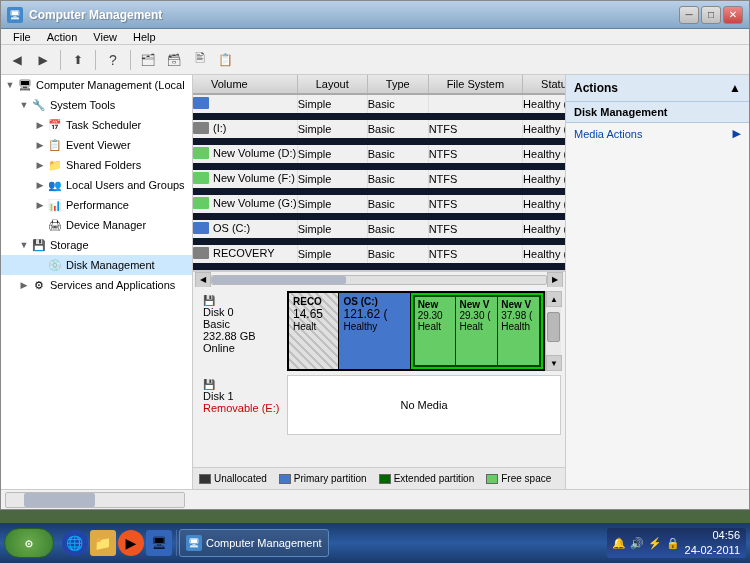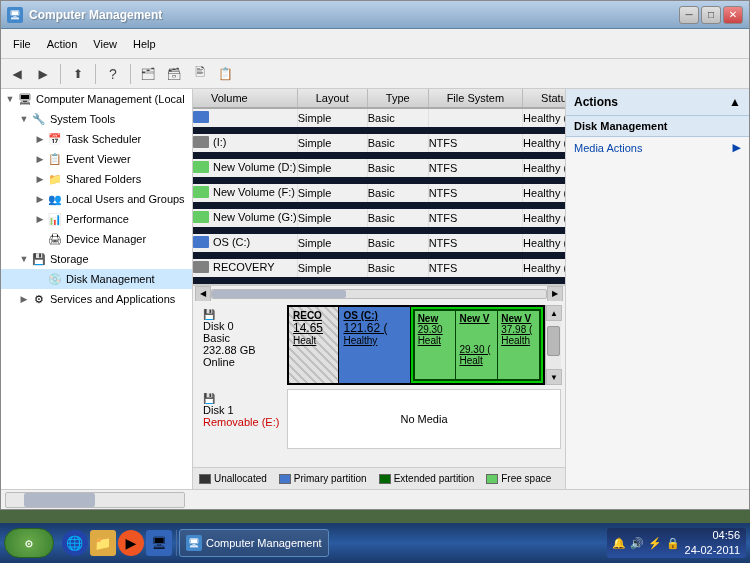--- a/index.html
+++ b/index.html
@@ -65,21 +65,21 @@
       justify-content: center;
       font-size: 10px;
       cursor: pointer;
       background: linear-gradient(to bottom, #e0e0e0, #c0c0c0);
       color: #333;
     }
     .tb-btn.close { background: linear-gradient(to bottom, #e88, #c44); color: white; }
 
     
     .menu-bar {
-      height: 30px;
+      height: 16px;
       background: #f0f0f0;
       display: flex;
       align-items: center;
       padding: 0 4px;
       border-bottom: 1px solid #ccc;
       flex-shrink: 0;
     }
     .menu-item {
       padding: 2px 8px;
       cursor: pointer;
@@ -300,21 +300,20 @@
     }
     .disk-label .disk-name { font-weight: normal; font-size: 11px; }
     .disk-label .disk-type { color: #000; }
     .disk-label .disk-size { color: #000; }
     .disk-label .disk-status { color: #000; }
     .disk-partitions {
       display: flex;
       flex: 1;
       border: 2px solid #000;
       overflow: hidden;
-      text-decoration: underline;
     }
     .partition {
       display: flex;
       flex-direction: column;
       justify-content: flex-start;
       padding: 3px 4px;
       font-size: 10px;
       border-right: 1px solid #000;
       overflow: hidden;
       min-width: 20px;
@@ -708,21 +707,21 @@
                 <div style="flex:6;background:#004400;border:2px solid #00cc00;display:flex;padding:2px;">
 
                   <div style="flex:1;background:#66cc66;color:#000;padding:2px 3px;border-right:1px solid #004400;">
                     <div style="font-weight:bold;font-size:10px;">New</div>
                     <div style="font-size:10px;">29.30</div>
                     <div style="font-size:10px;">Healt</div>
                   </div>
 
                   <div style="flex:1;background:#66cc66;color:#000;padding:2px 3px;border-right:1px solid #004400;">
                     <div style="font-weight:bold;font-size:10px;">New V</div>
-                    <div style="font-size:10px;margin-top:20px;">29.30 (</div>
+                    <div style="font-size:10px;">29.30 (</div>
                     <div style="font-size:10px;">Healt</div>
                   </div>
 
                   <div style="flex:1;background:#66cc66;color:#000;padding:2px 3px;">
                     <div style="font-weight:bold;font-size:10px;">New V</div>
                     <div style="font-size:10px;">37.98 (</div>
                     <div style="font-size:10px;">Health</div>
                   </div>
                 </div>
               </div>

